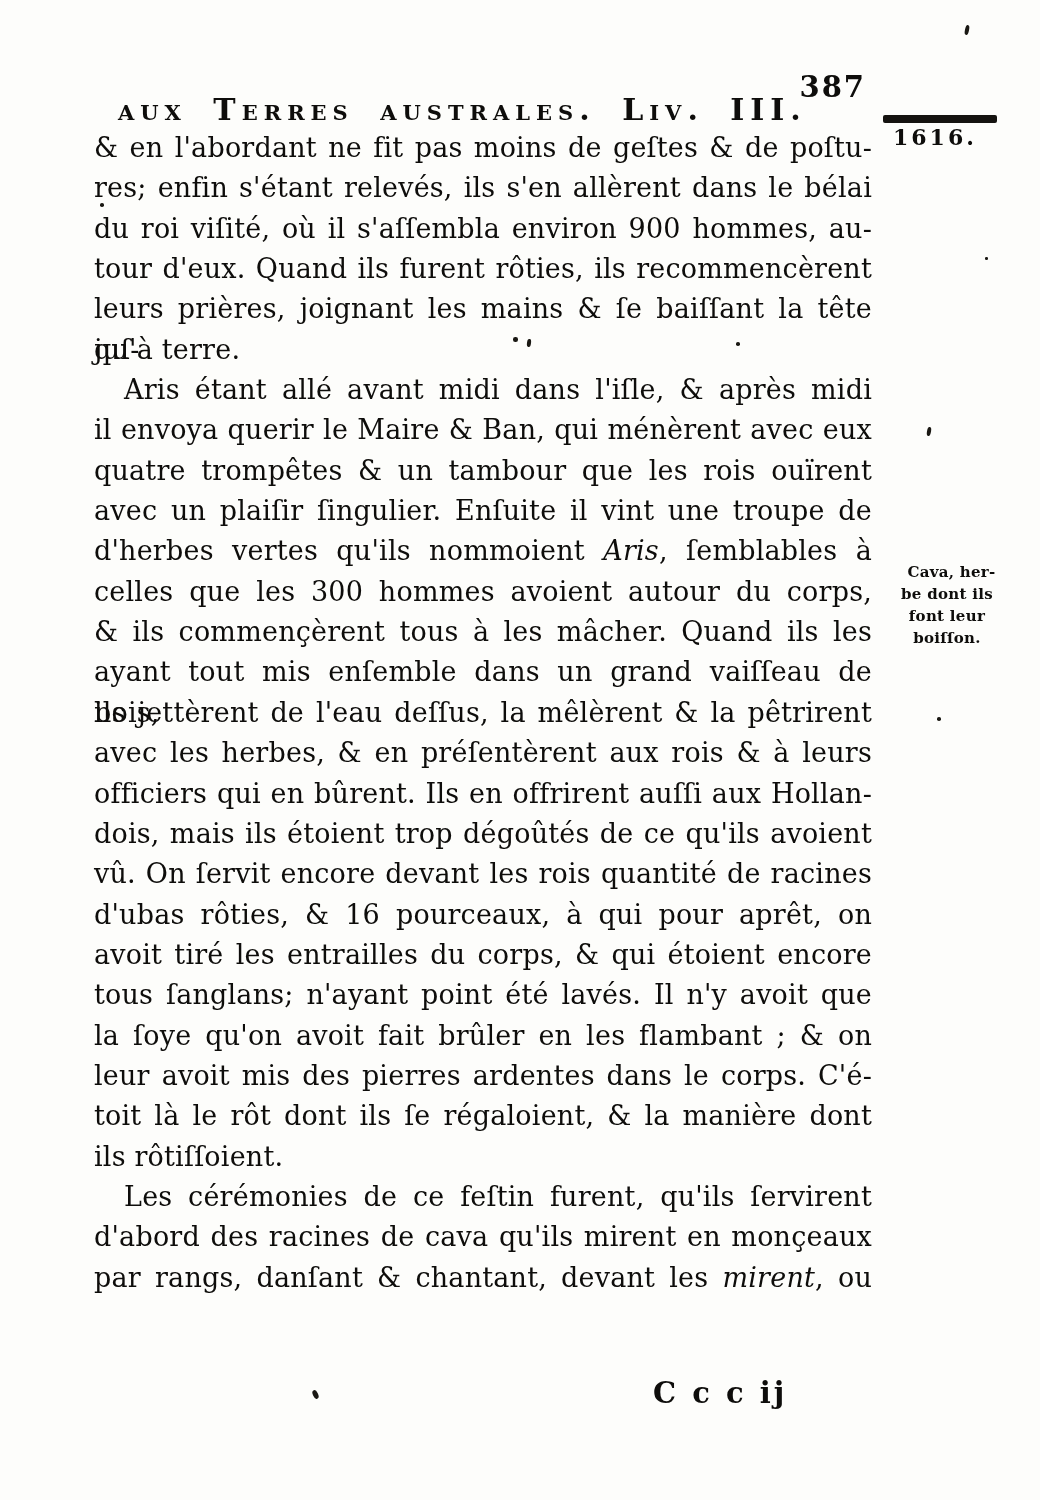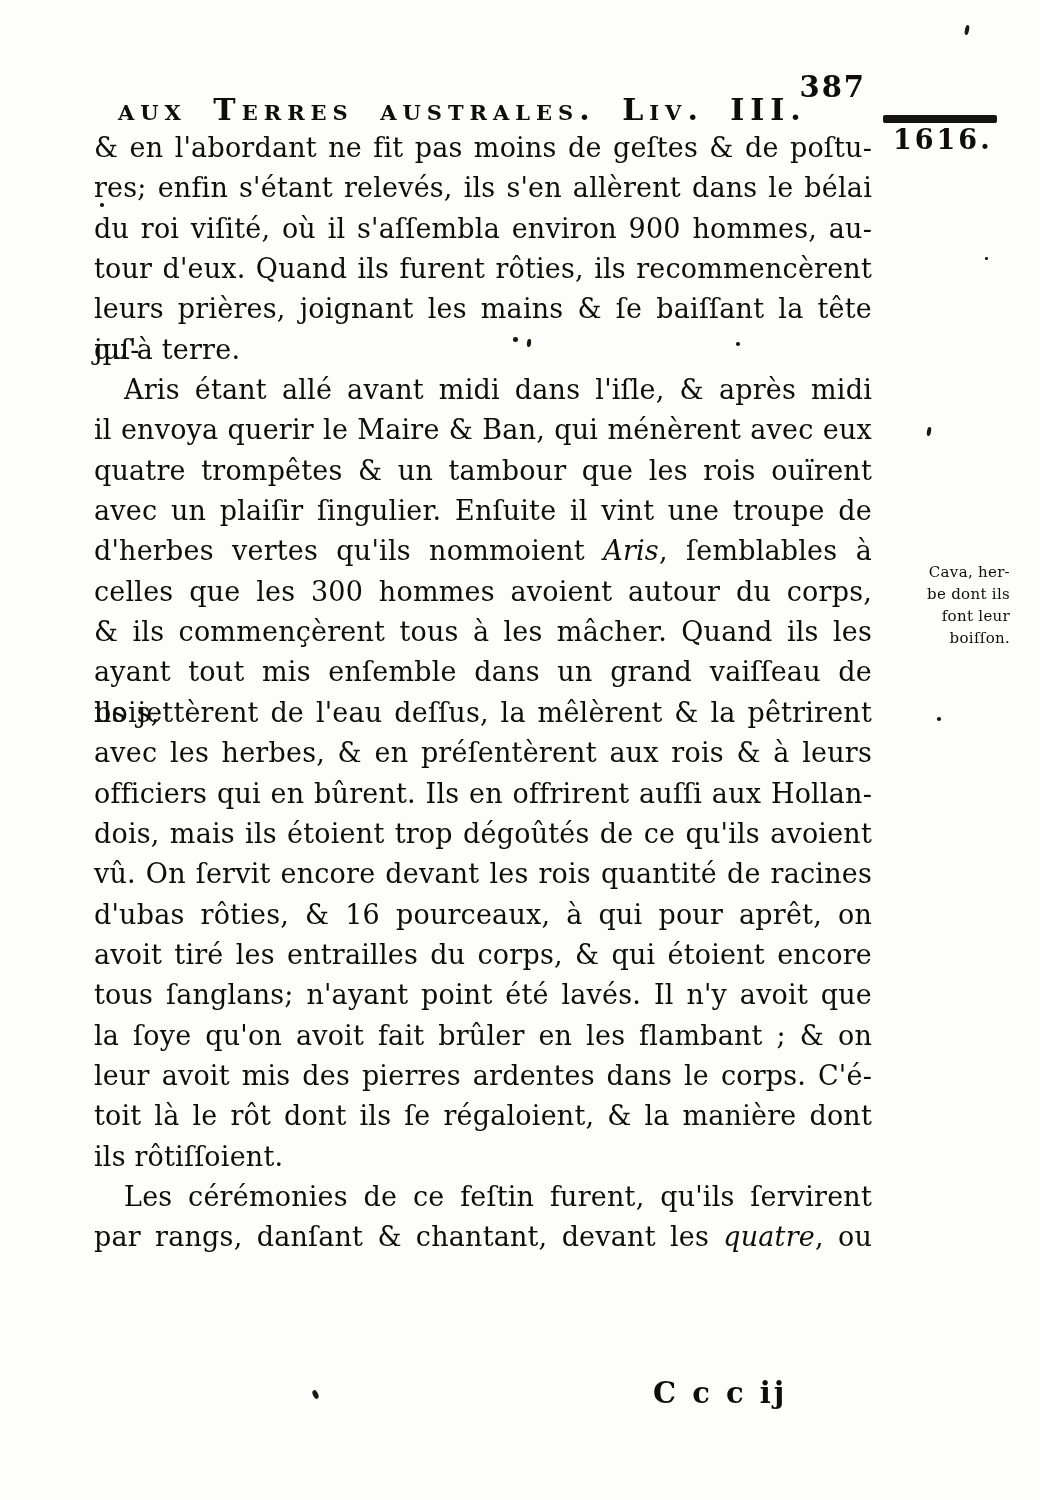--- a/index.html
+++ b/index.html
@@ -45,26 +45,26 @@
     white-space:nowrap;
     text-align:center;
   }
   
   .margin-rule{
     position:absolute;left:883px;top:115px;
     width:114px;height:8px;background:#151310;border-radius:2px;
   }
   .margin-year{
     position:absolute;left:893px;top:124px;
-    font-weight:700;font-size:27px;letter-spacing:3px;
+    font-weight:700;font-size:22px;letter-spacing:3px;
   }
   .margin-note{position:absolute;left:884px;top:561px;width:126px;}
   .margin-note .note-line{
-    font-weight:400;font-size:15px;line-height:22px;
-    letter-spacing:0.3px;text-align:right;
+    font-weight:700;font-size:15px;line-height:22px;
+    letter-spacing:0.3px;text-align:center;
   }
   .margin-note .note-line:first-child{padding-left:9px;}
   
   .speck{position:absolute;background:#1a1813;border-radius:45%;}
 </style>
 </head>
 <body>
 
 <div class="page">
 
@@ -109,21 +109,22 @@
         <div class="line"><span>d'ubas rôties, &amp; 16 pourceaux, à qui pour aprêt, on</span></div>
         <div class="line"><span>avoit tiré les entrailles du corps, &amp; qui étoient encore</span></div>
         <div class="line"><span>tous ſanglans; n'ayant point été lavés. Il n'y avoit que</span></div>
         <div class="line"><span>la ſoye qu'on avoit fait brûler en les flambant ; &amp; on</span></div>
         <div class="line"><span>leur avoit mis des pierres ardentes dans le corps. C'é-</span></div>
         <div class="line"><span>toit là le rôt dont ils ſe régaloient, &amp; la manière dont</span></div>
         <div class="line end"><span>ils rôtiſſoient.</span></div>
       </div>
       <div>
         <div class="line indent"><span>Les cérémonies de ce feſtin furent, qu'ils ſervirent</span></div>
-        <div class="line"><span>par rangs, danſant &amp; chantant, devant les </span><span class="it">quatre</span><span>, ou</span></div>
+        <div class="line"><span>d'abord des racines de cava qu'ils mirent en monçeaux</span></div>
+        <div class="line"><span>par rangs, danſant &amp; chantant, devant les </span><span class="it">mirent</span><span>, ou</span></div>
       </div>
     </div>
 
   <div class="signature">C c c ij</div>
 
   <div class="speck" style="left:965px;top:25px;width:4px;height:10px;transform:rotate(12deg);"></div>
   <div class="speck" style="left:513px;top:337px;width:5px;height:5px;"></div>
   <div class="speck" style="left:527px;top:339px;width:4px;height:8px;transform:rotate(8deg);"></div>
   <div class="speck" style="left:736px;top:342px;width:4px;height:4px;"></div>
   <div class="speck" style="left:985px;top:257px;width:3px;height:3px;"></div>

